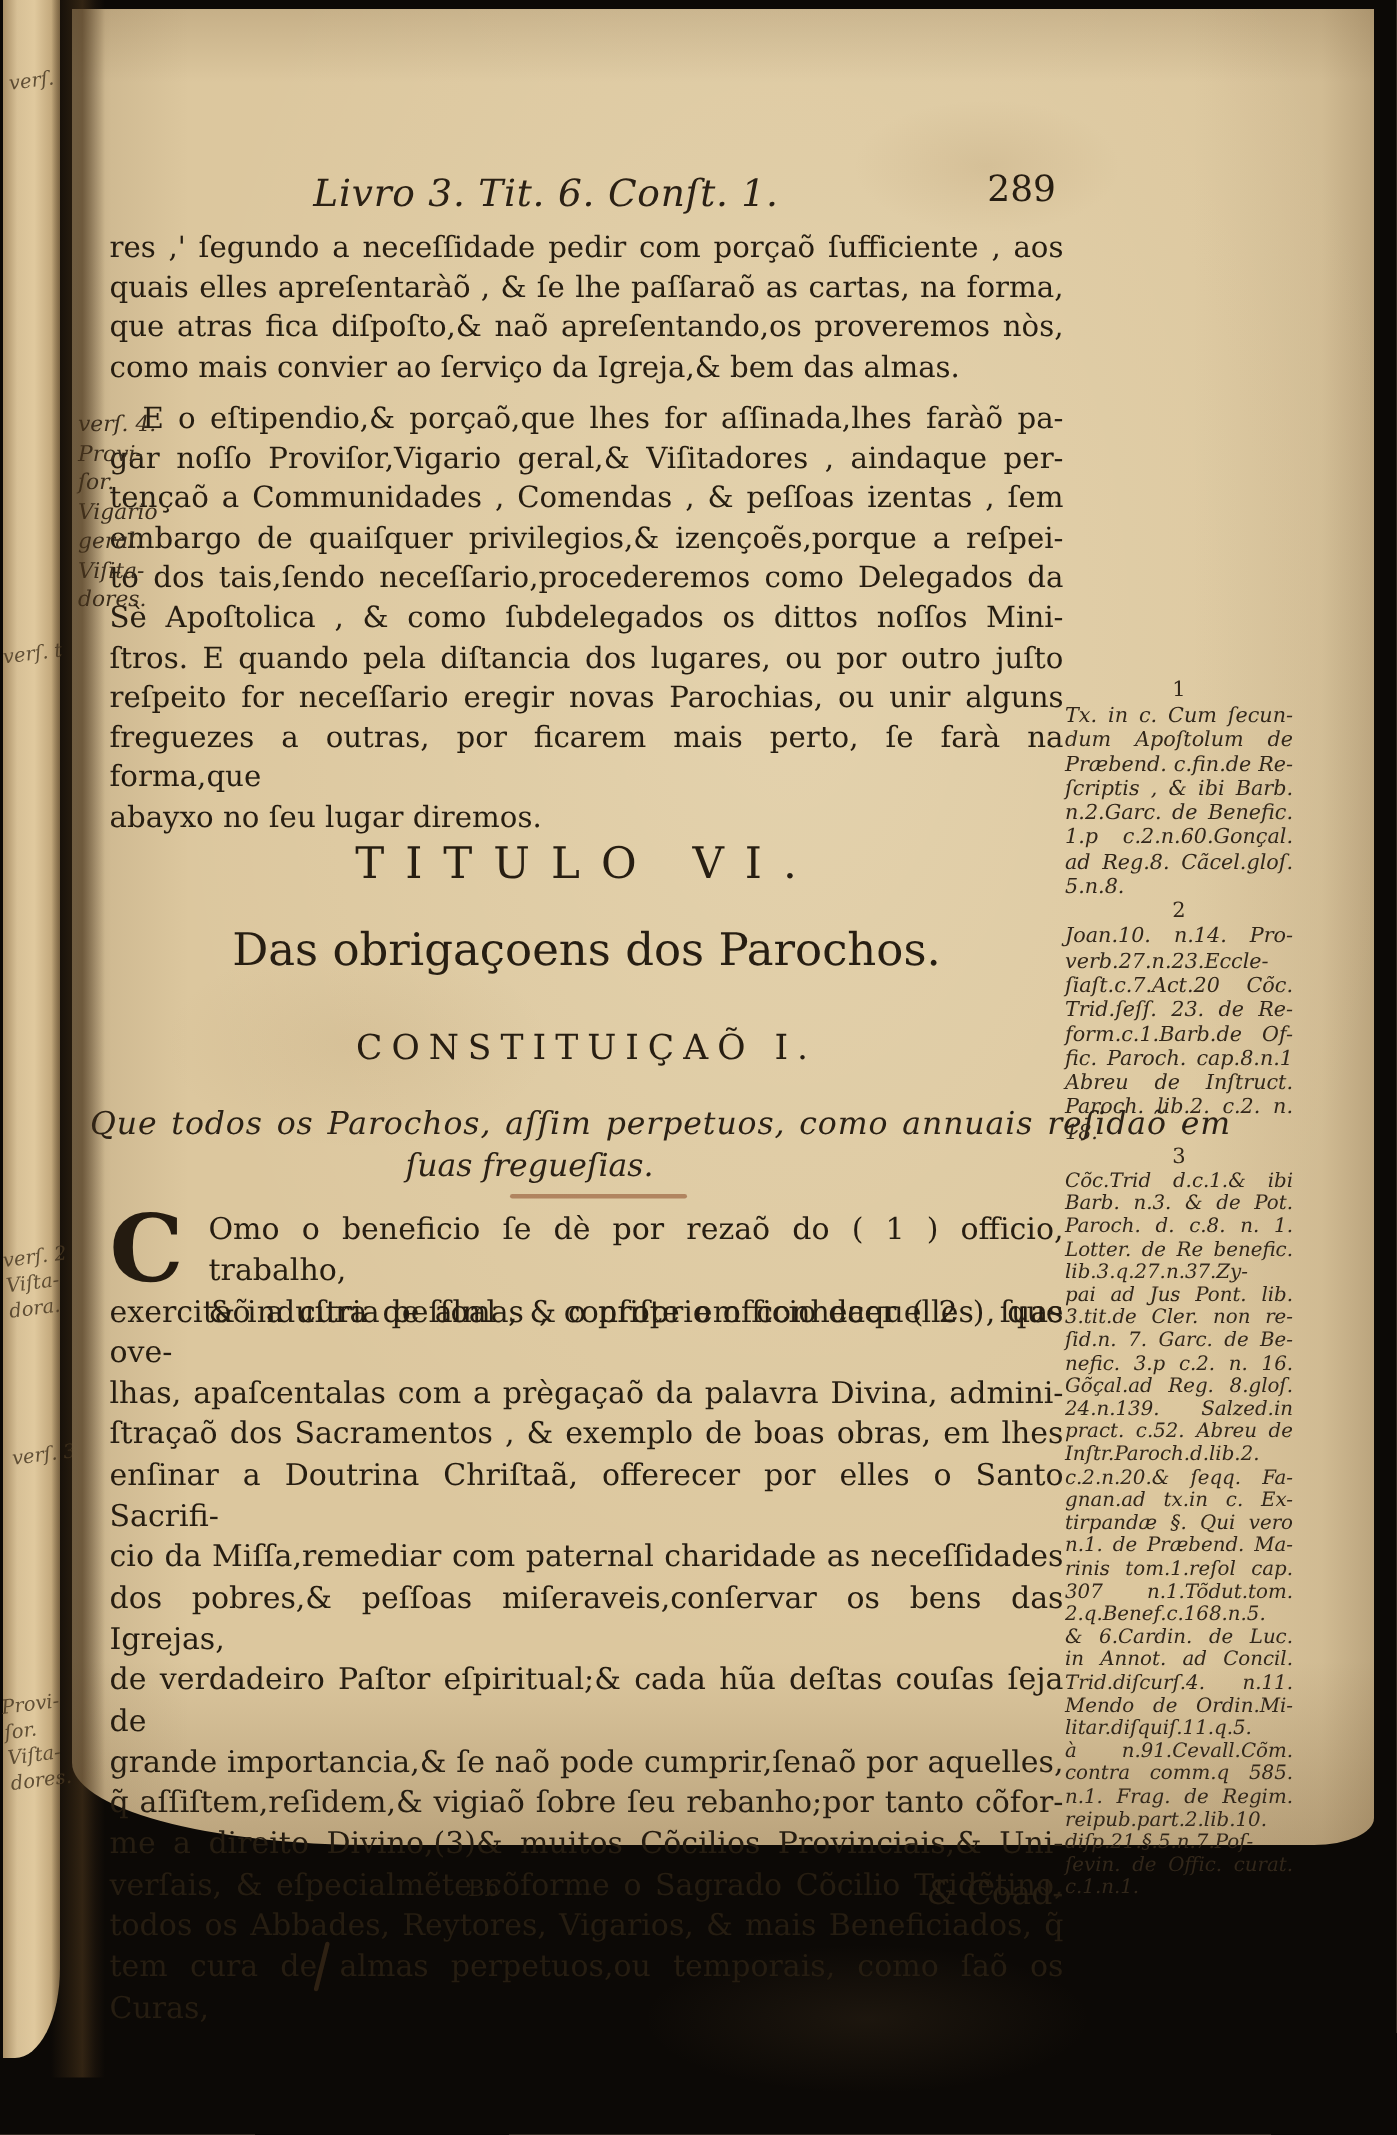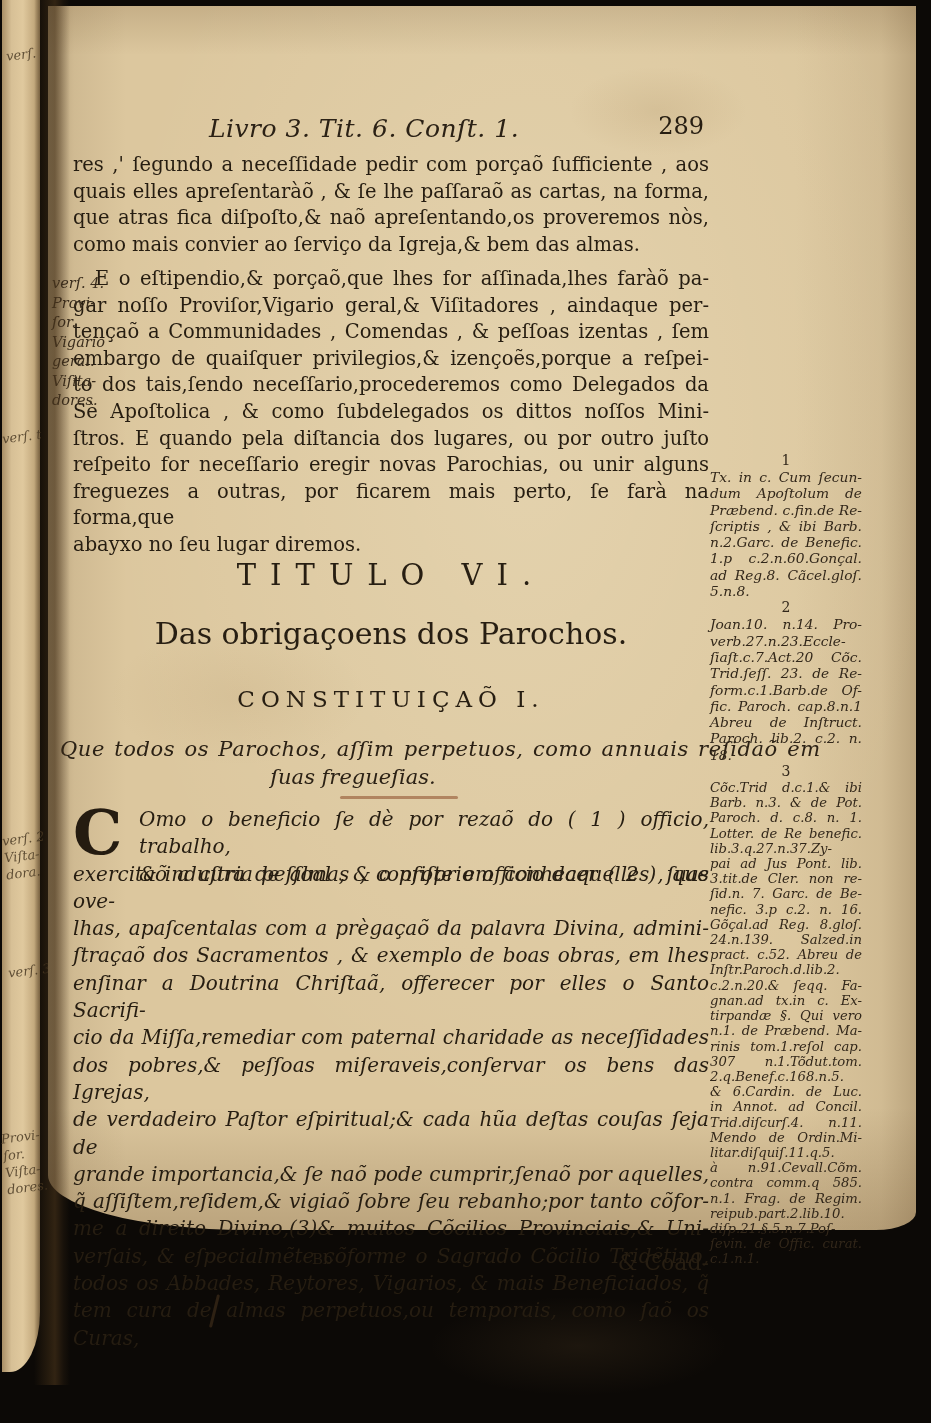--- a/index.html
+++ b/index.html
@@ -41,21 +41,21 @@
   .h-const{position:absolute;top:680px;left:25px;width:636px;text-align:center;
     font-size:23px;letter-spacing:6px;color:#271e12;}
   .arg1{position:absolute;top:731px;left:12px;white-space:nowrap;font-style:italic;
     font-size:21px;letter-spacing:0.6px;word-spacing:2px;color:#2b2115;}
   .arg2{position:absolute;top:759px;left:25px;width:560px;text-align:center;font-style:italic;
     font-size:21px;color:#2b2115;}
   .red-underline{position:absolute;top:790px;left:292px;width:118px;height:3px;
     background:#8a4a28;opacity:0.55;border-radius:2px;}
   .mainpara-indent{position:absolute;top:800px;left:91px;width:570px;}
   .mainpara-rest{position:absolute;top:854.6px;left:25px;width:636px;}
-  .mainpara-indent .bline,.mainpara-rest .bline{font-size:20px;line-height:27.3px;font-style:italic;}
+  .mainpara-indent .bline,.mainpara-rest .bline{font-size:20px;line-height:27.3px;}
   .drop-cap{position:absolute;top:798px;left:25px;font-size:62px;line-height:58px;
     font-weight:bold;color:#241b10;}
   .footer-row{position:absolute;top:1244px;left:25px;width:636px;height:30px;}
   .signature{position:absolute;left:239px;font-size:15px;color:#271e12;}
   .catchword{position:absolute;right:0;font-size:22px;color:#271e12;}
   
   .left-notes{position:absolute;left:4px;top:268px;width:60px;font-style:italic;
     font-size:14.5px;line-height:19.5px;color:#3a2d1d;}
   .right-notes{position:absolute;left:662px;top:446px;width:152px;}
   .note-num{text-align:center;font-size:14px;line-height:17px;color:#32271a;}

